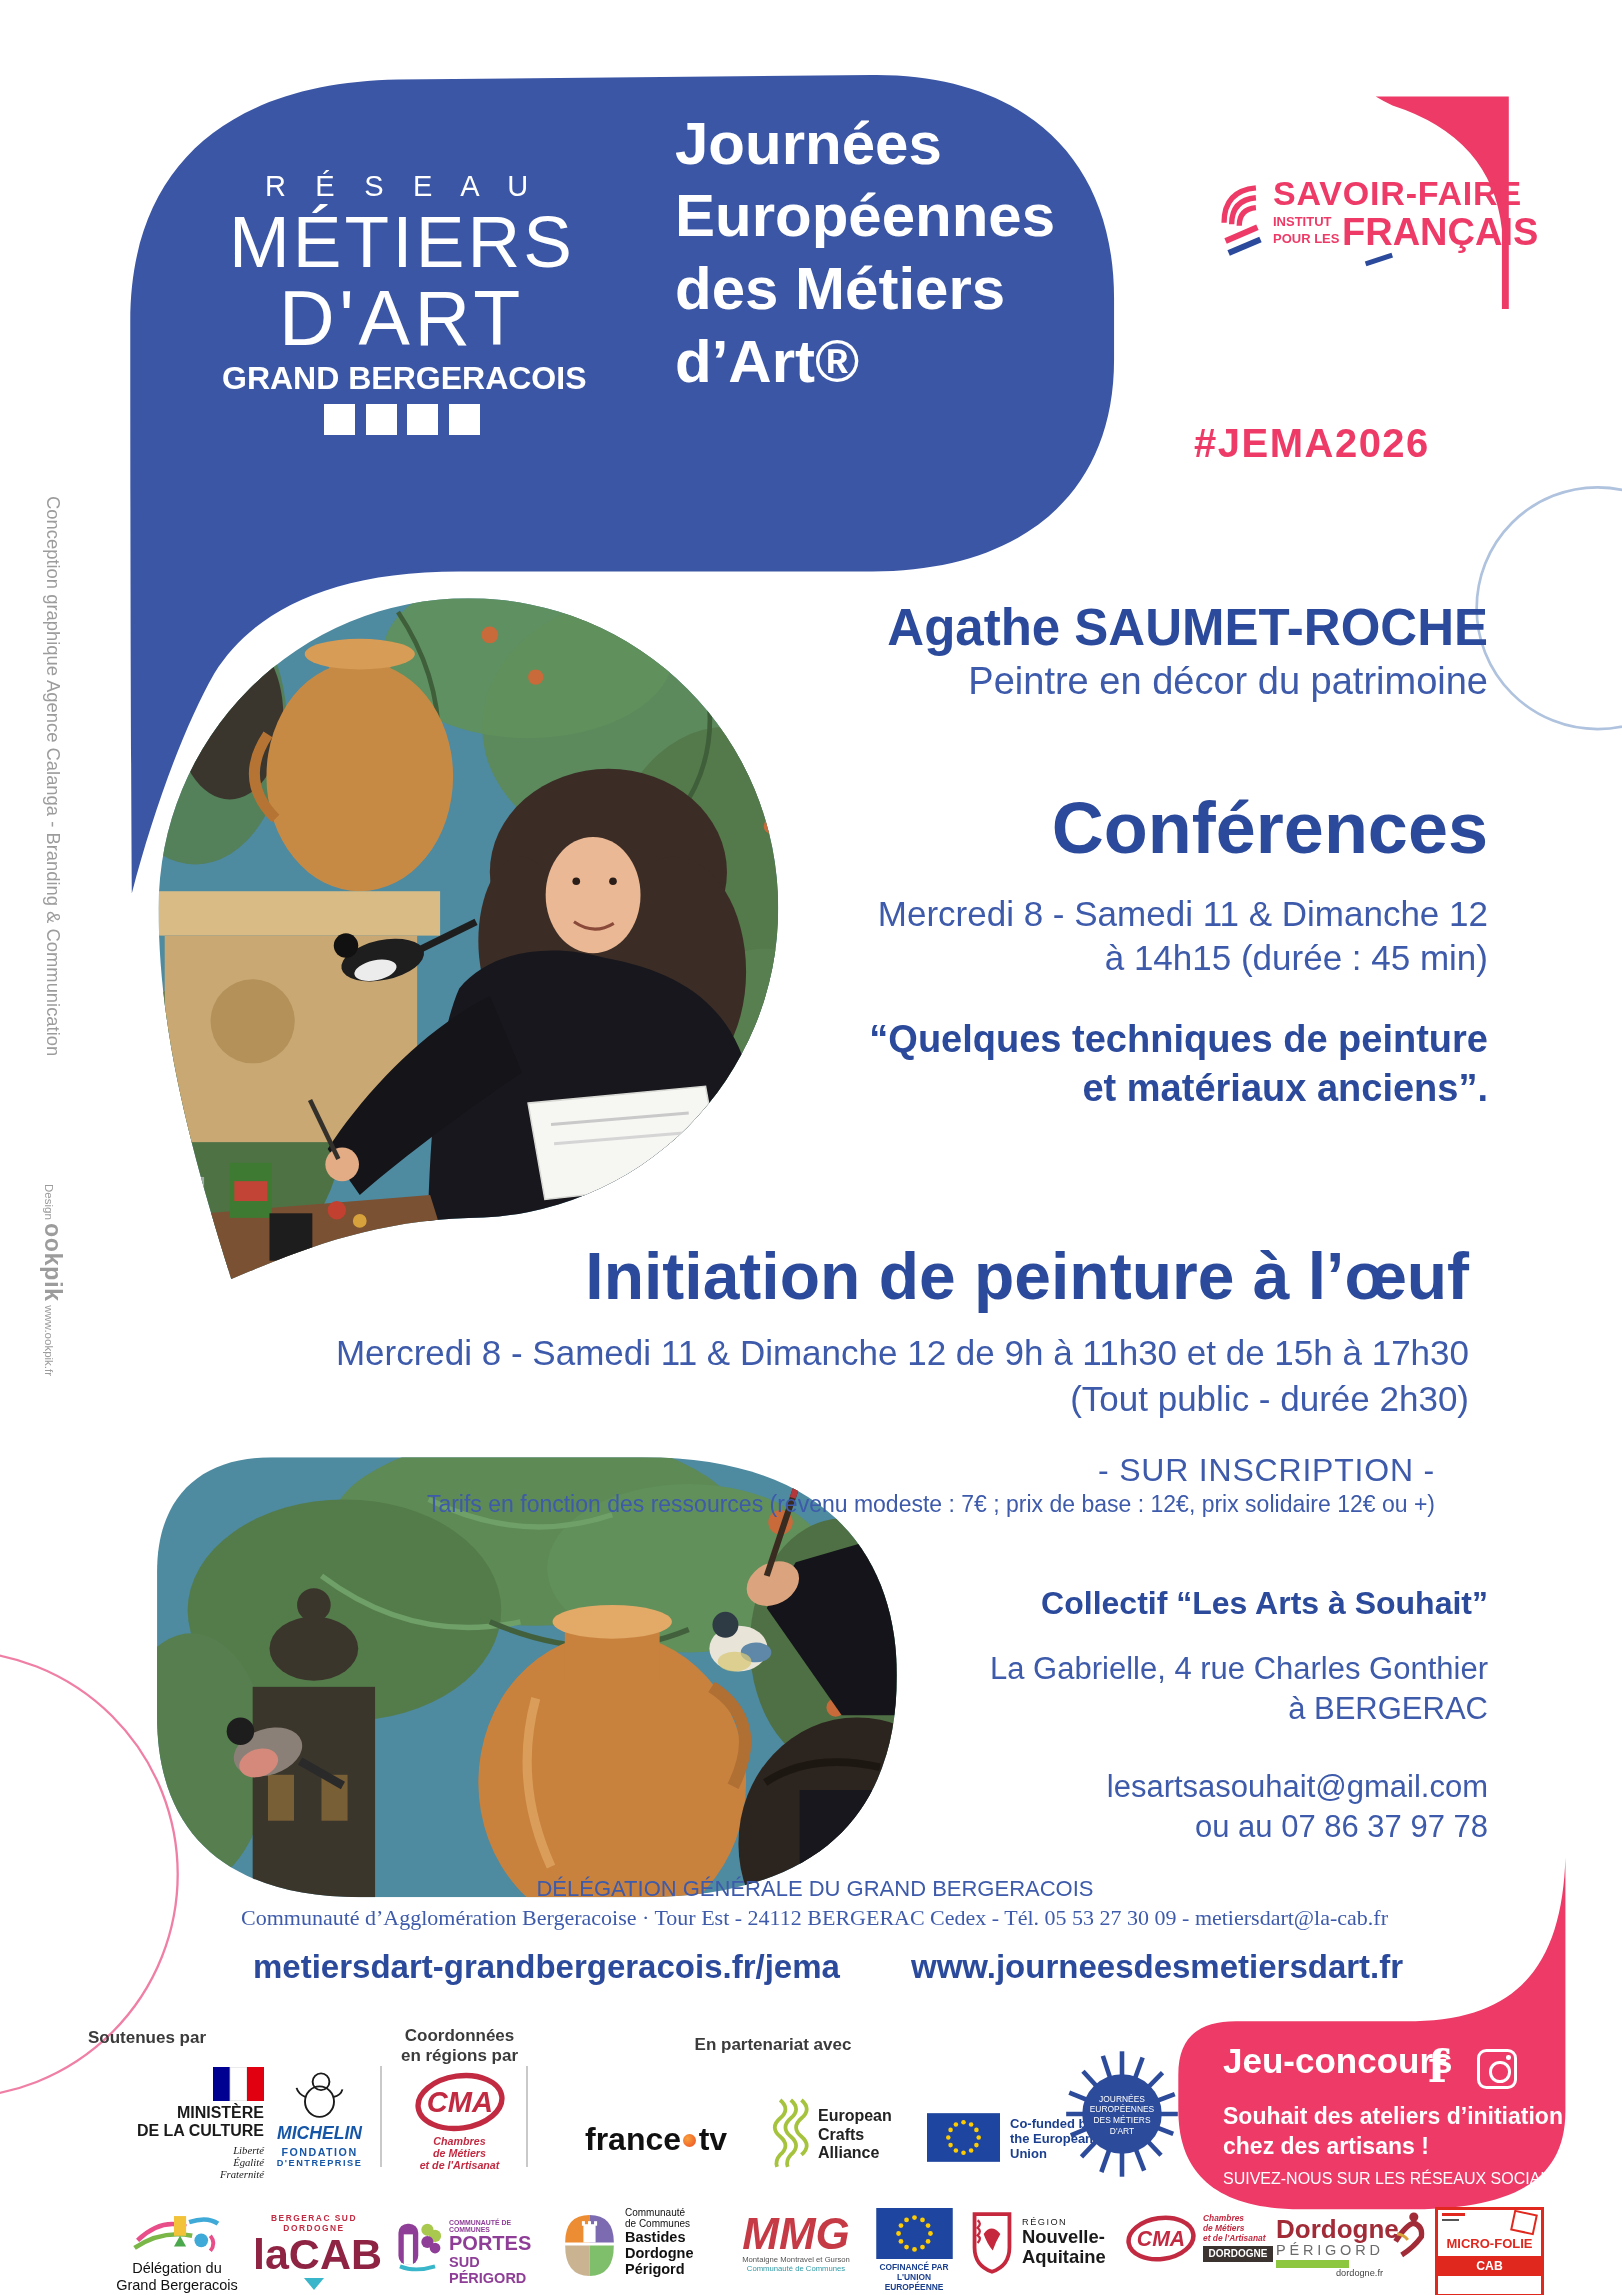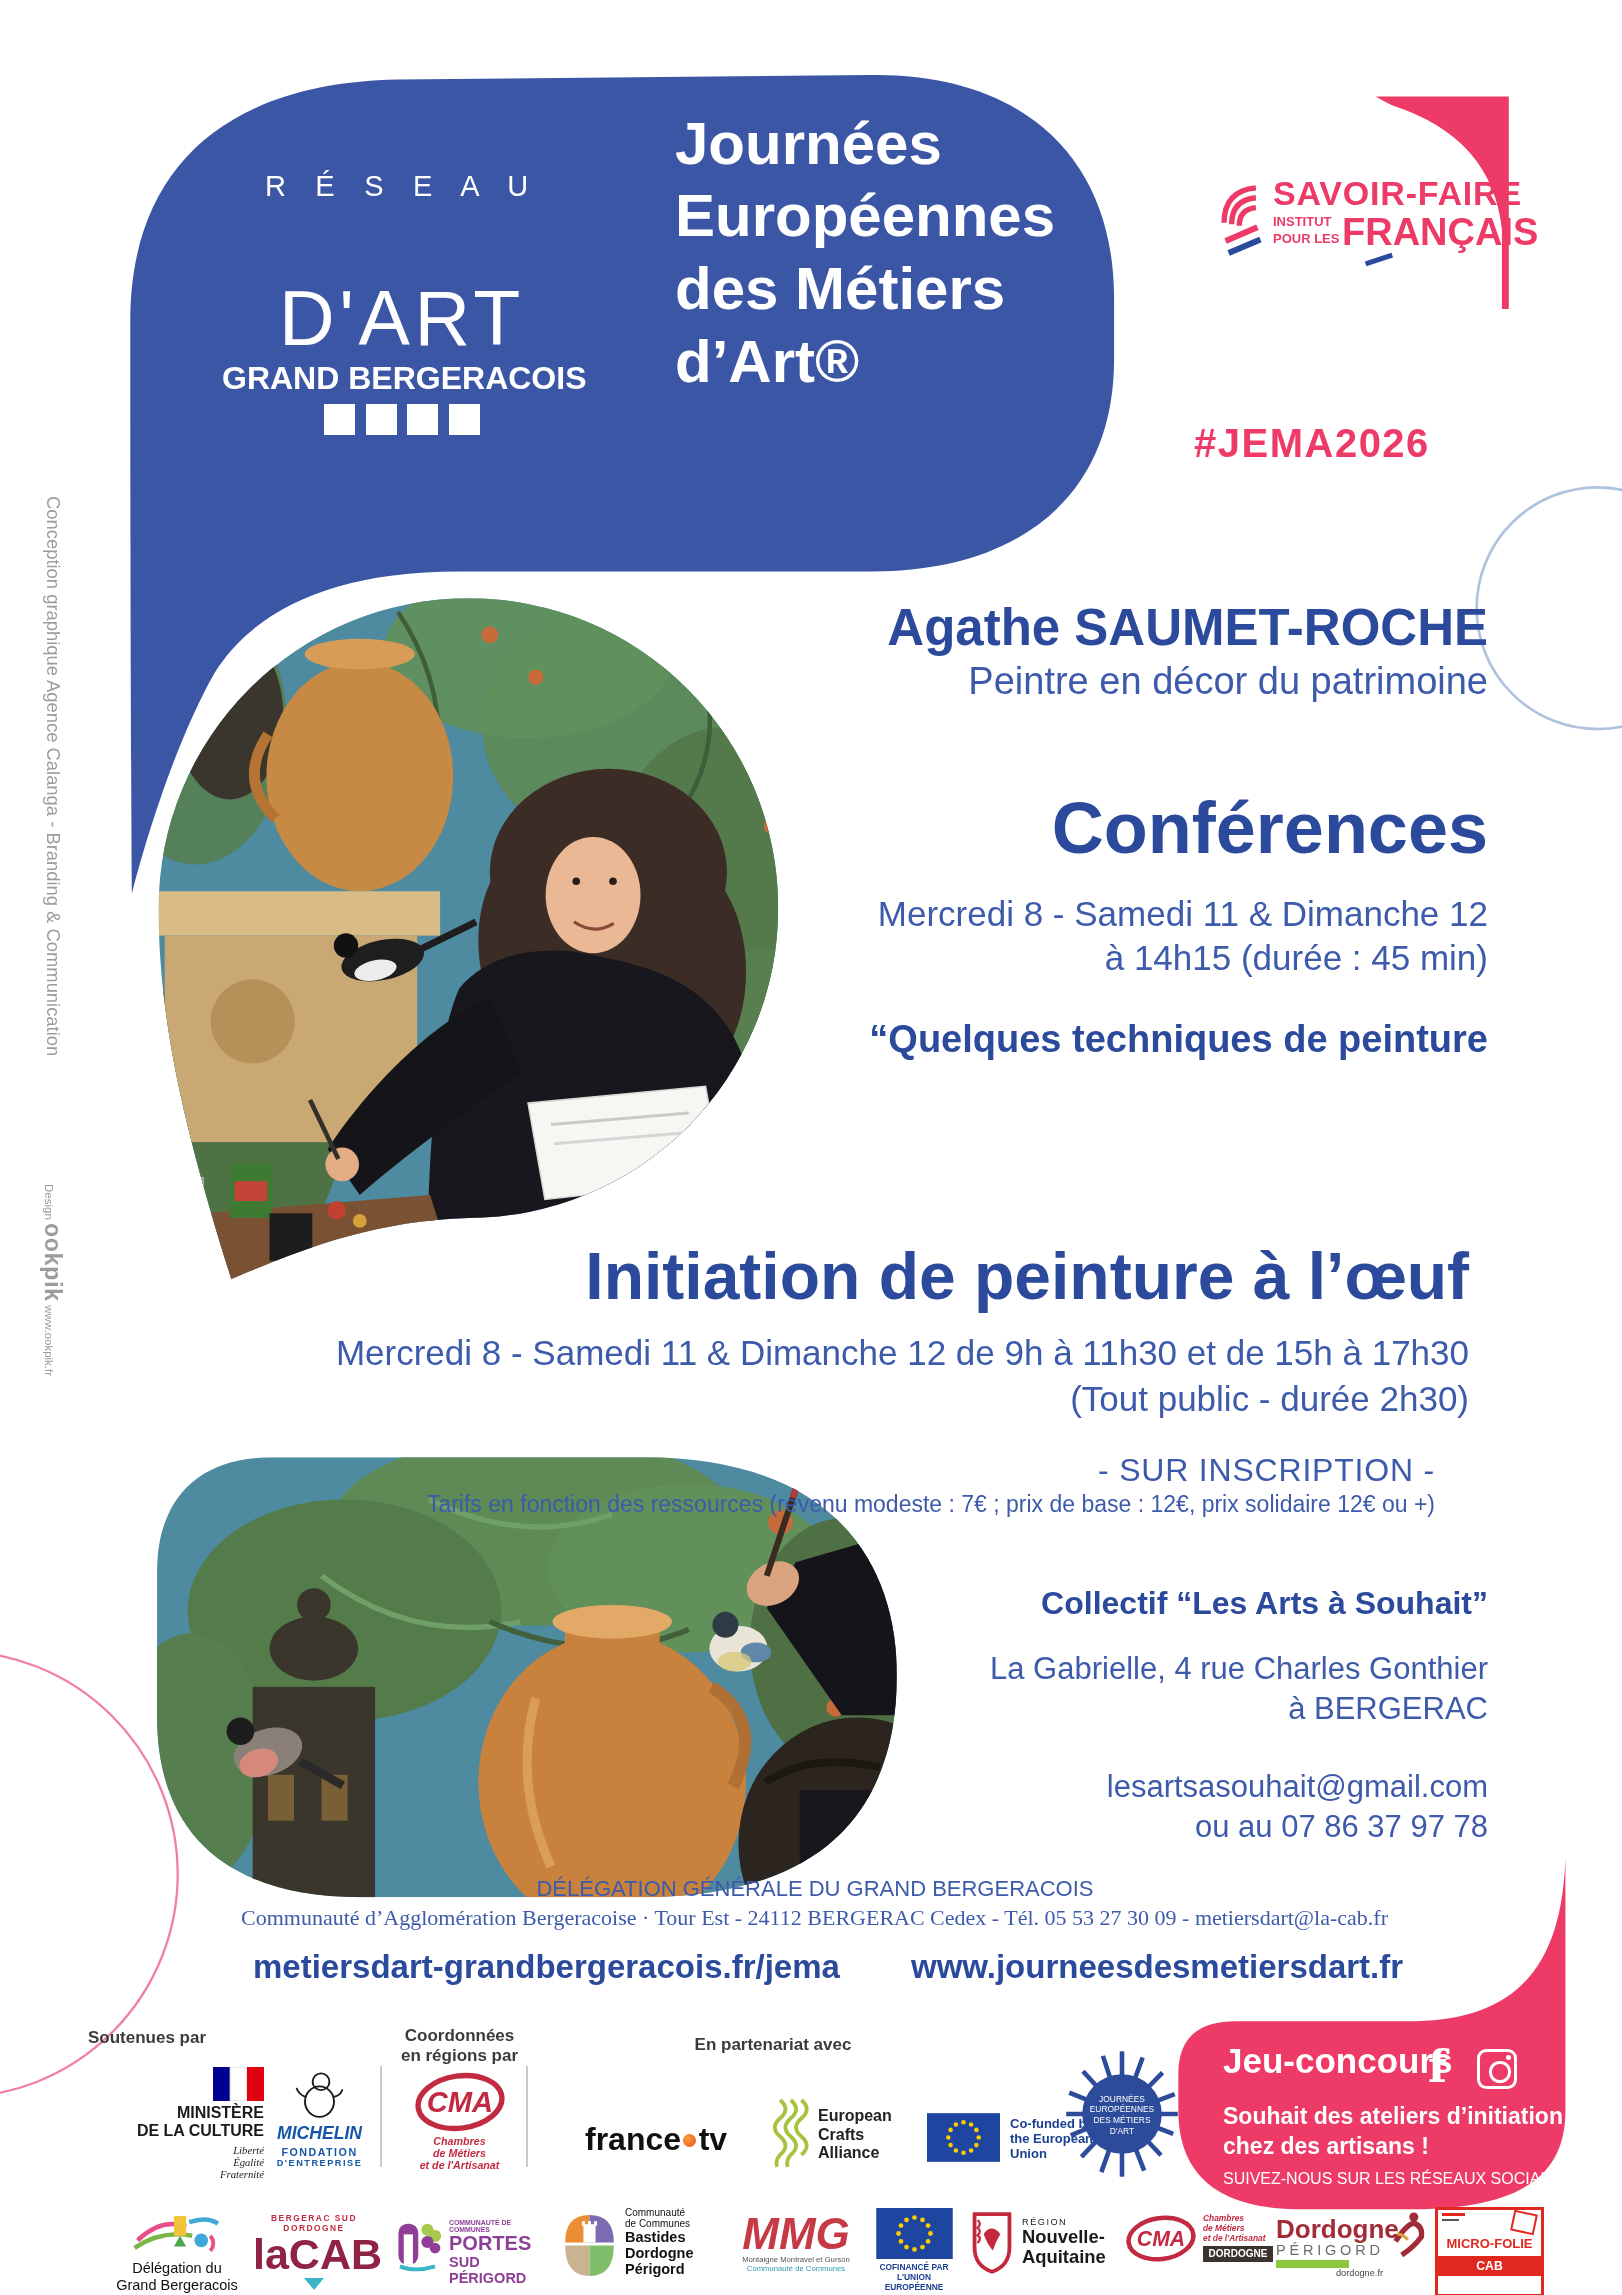--- a/index.html
+++ b/index.html
@@ -154,20 +154,21 @@
     <circle cx="2088" cy="795" r="158" fill="none" stroke="#AFC2DE" stroke-width="3.5"></circle>
 
     <circle cx="-60" cy="2450" r="292" fill="none" stroke="#F07FA5" stroke-width="3"></circle>
 
     <path fill="#ED3A67" d="M 1615 2642 L 1850 2642 C 1992 2640 2042 2558 2046 2428
          L 2046 2760 C 2046 2862 1958 2888 1838 2888 L 1700 2888
          C 1588 2888 1540 2840 1540 2758 L 1540 2712 C 1540 2660 1570 2642 1615 2642 Z"></path>
   </svg>
 
   <div class="abs white ctr nw" style="left:222px;top:170px;width:360px;font-size:29px;letter-spacing:10.7px;font-weight:300;">R É S E A U</div>
+  <div class="abs white ctr nw" style="left:222px;top:200px;width:360px;font-size:73px;font-weight:300;letter-spacing:3.1px;">MÉTIERS</div>
   <div class="abs white ctr nw" style="left:222px;top:274px;width:360px;font-size:77px;font-weight:300;letter-spacing:4.6px;">D'ART</div>
   <div class="abs white ctr nw bold" style="left:222px;top:360px;width:360px;font-size:32px;">GRAND BERGERACOIS</div>
   <div class="abs ctr" style="left:222px;top:404px;width:360px;">
     <span class="sq"></span><span class="sq"></span><span class="sq"></span><span class="sq"></span>
   </div>
 
   <div class="abs white bold nw" style="left:675px;top:107px;font-size:60px;line-height:73px;">Journées</div>
   <div class="abs white bold nw" style="left:675px;top:181px;font-size:60px;">Européennes</div>
   <div class="abs white bold nw" style="left:675px;top:254px;font-size:60px;">des Métiers</div>
   <div class="abs white bold nw" style="left:675px;top:327px;font-size:60px;">d’Art®</div>
@@ -196,20 +197,21 @@
     <span>www.ookpik.fr</span>
   </div>
 
   <div class="abs tb1 bold nw rgt" style="right:135px;top:598px;font-size:51px;">Agathe SAUMET-ROCHE</div>
   <div class="abs tb2 nw rgt" style="right:135px;top:660px;font-size:38px;">Peintre en décor du patrimoine</div>
 
   <div class="abs tb1 nw rgt" style="right:135px;top:787px;font-size:72px;font-weight:800;">Conférences</div>
   <div class="abs tb2 nw rgt" style="right:135px;top:894px;font-size:35px;">Mercredi 8 - Samedi 11 &amp; Dimanche 12</div>
   <div class="abs tb2 nw rgt" style="right:135px;top:938px;font-size:35px;">à 14h15 (durée : 45 min)</div>
   <div class="abs tb1 bold nw rgt" style="right:135px;top:1018px;font-size:38px;margin-left:44px;">“Quelques techniques de peinture</div>
+  <div class="abs tb1 bold nw rgt" style="right:135px;top:1067px;font-size:38px;">et matériaux anciens”.</div>
 
   <div class="abs tb1 nw rgt" style="right:154px;top:1238px;font-size:66px;font-weight:800;">Initiation de peinture à l’œuf</div>
   <div class="abs tb2 nw rgt" style="right:154px;top:1333px;font-size:35px;">Mercredi 8 - Samedi 11 &amp; Dimanche 12 de 9h à 11h30 et de 15h à 17h30</div>
   <div class="abs tb2 nw rgt" style="right:154px;top:1379px;font-size:35px;">(Tout public - durée 2h30)</div>
   <div class="abs tb2 nw rgt" style="right:188px;top:1452px;font-size:32px;letter-spacing:0.8px;">- SUR INSCRIPTION -</div>
   <div class="abs tb2 nw rgt" style="right:188px;top:1491px;font-size:23px;">Tarifs en fonction des ressources (revenu modeste : 7€ ; prix de base : 12€, prix solidaire 12€ ou +)</div>
 
   <div class="abs tb1 bold nw rgt" style="right:135px;top:1585px;font-size:32px;">Collectif “Les Arts à Souhait”</div>
   <div class="abs tb2 nw rgt" style="right:135px;top:1651px;font-size:31px;">La Gabrielle, 4 rue Charles Gonthier</div>
   <div class="abs tb2 nw rgt" style="right:135px;top:1691px;font-size:31px;">à BERGERAC</div>

